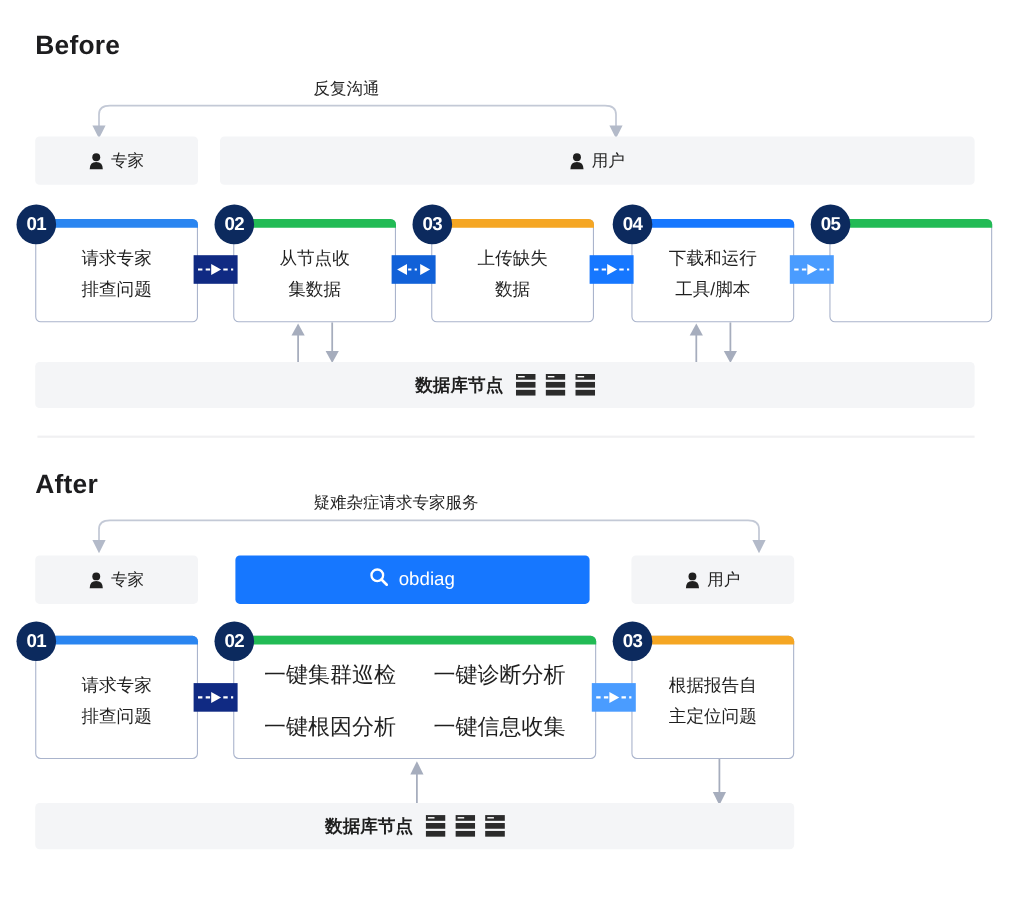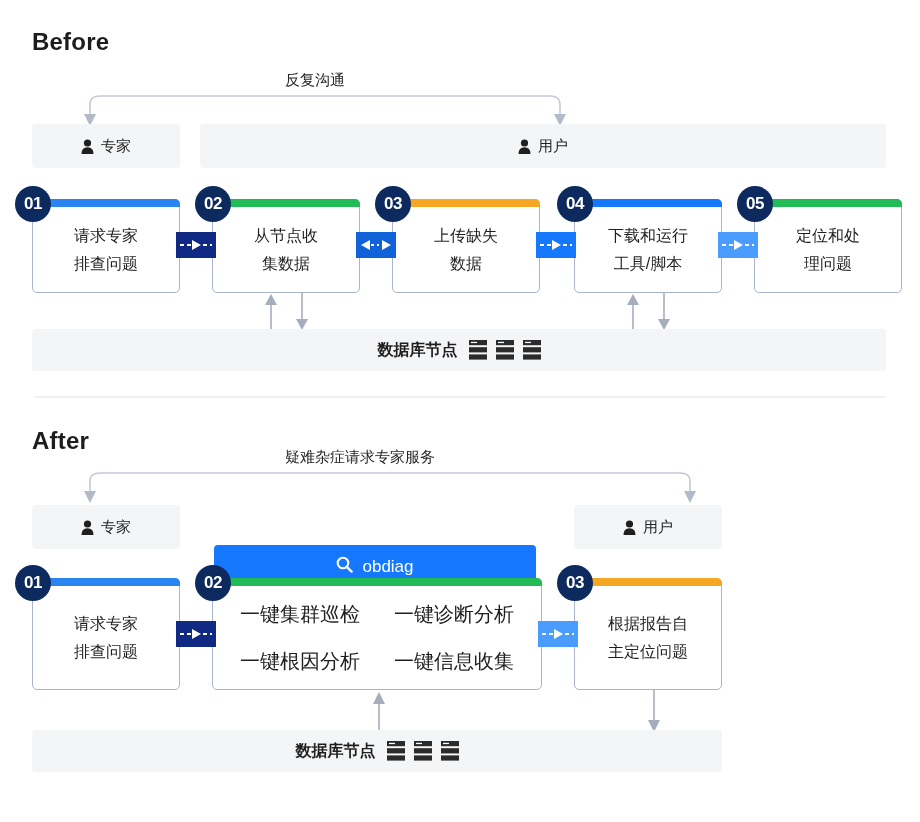--- a/index.html
+++ b/index.html
@@ -61,21 +61,20 @@
   
   .obdiag-bar {
     position: absolute;
     border-radius: 4px;
     display: flex;
     align-items: center;
     justify-content: center;
     gap: 9px;
     font-size: 17px;
     color: #ffffff;
-    margin-top: 40px;
   }
 
   
   .step {
     position: absolute;
     background: #ffffff;
     border: 1px solid #aab4cc;
     border-radius: 5px;
     overflow: visible;
     padding-left: 18px;
@@ -218,24 +217,20 @@
     <div class="step-badge">04</div>
     <div class="step-body">
       <span>下载和运行</span>
       <span>工具/脚本</span>
     </div>
   </div>
 
   <div class="step" style="left:754px; top:199px; width:148px; height:94px;">
     <div class="step-top" style="width:148px; background:#22bb55;"></div>
     <div class="step-badge">05</div>
-    <div class="step-body">
-      <span>定位和处</span>
-      <span>理问题</span>
-    </div>
   </div>
 
   <div class="hconn" style="left:176px; top:232px; width:40px; height:26px; background:#102a83;">
     <svg width="34" height="12" viewBox="0 0 34 12">
       <line x1="1" y1="6" x2="13" y2="6" stroke="#ffffff" stroke-width="2" stroke-dasharray="4 3"></line>
       <polygon points="13,1 22,6 13,11" fill="#ffffff"></polygon>
       <line x1="24" y1="6" x2="33" y2="6" stroke="#ffffff" stroke-width="2" stroke-dasharray="4 3"></line>
     </svg>
   </div>
 

